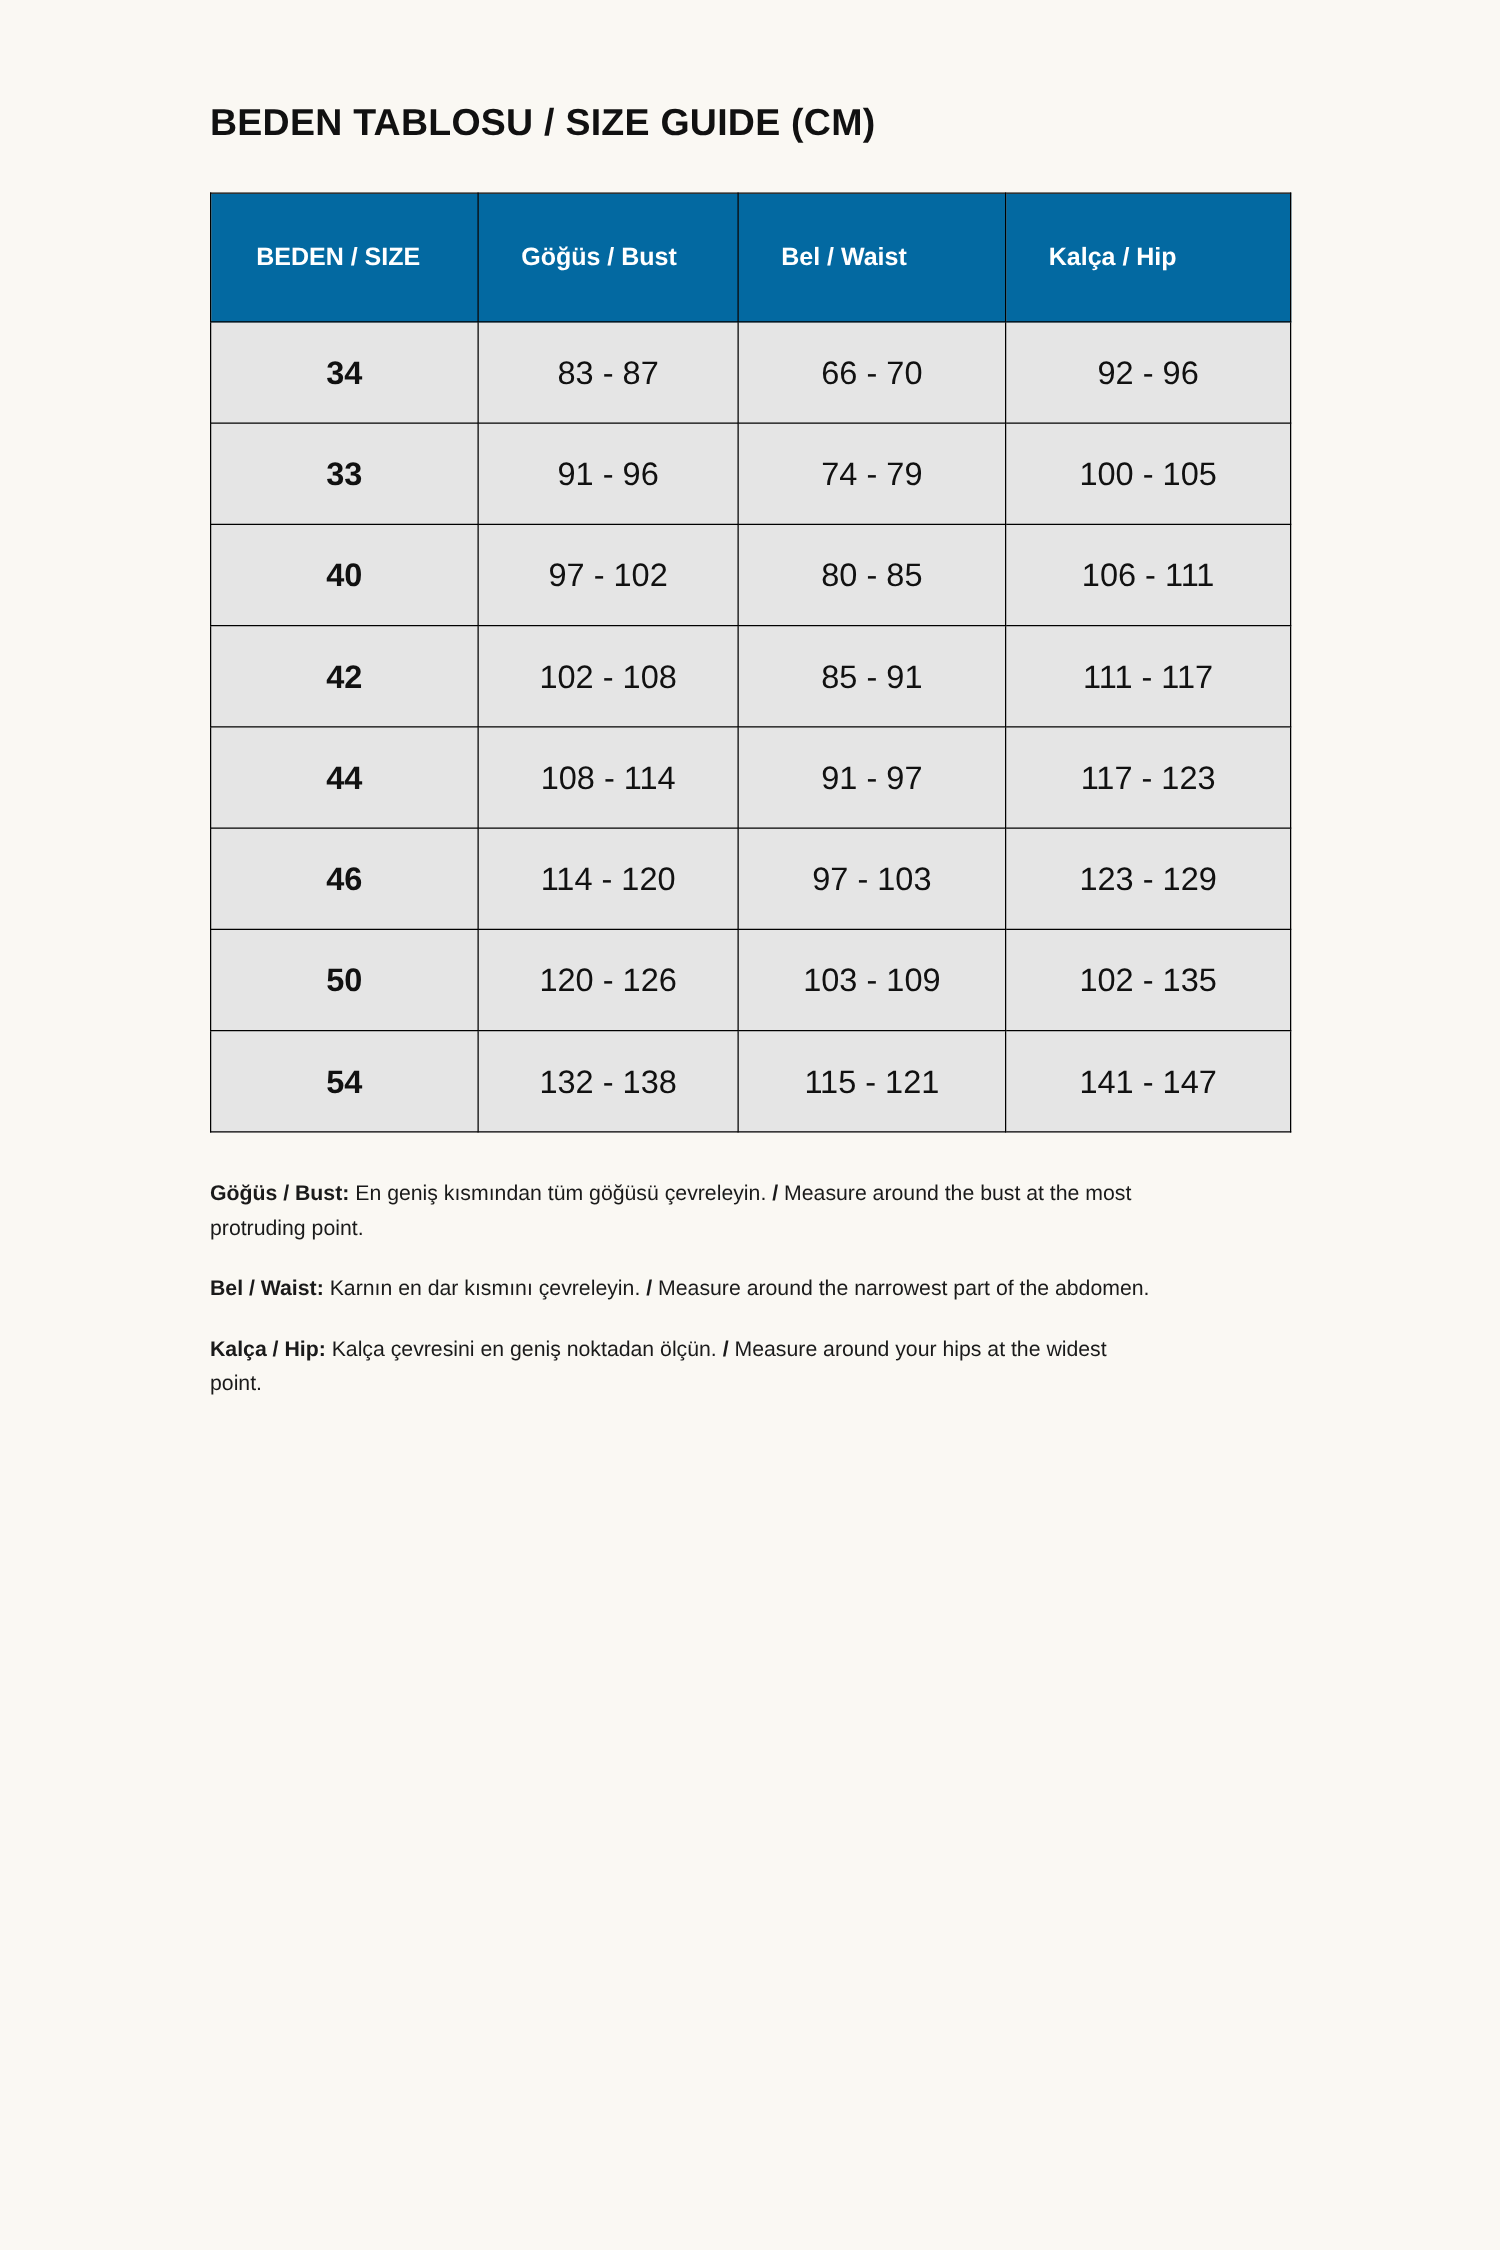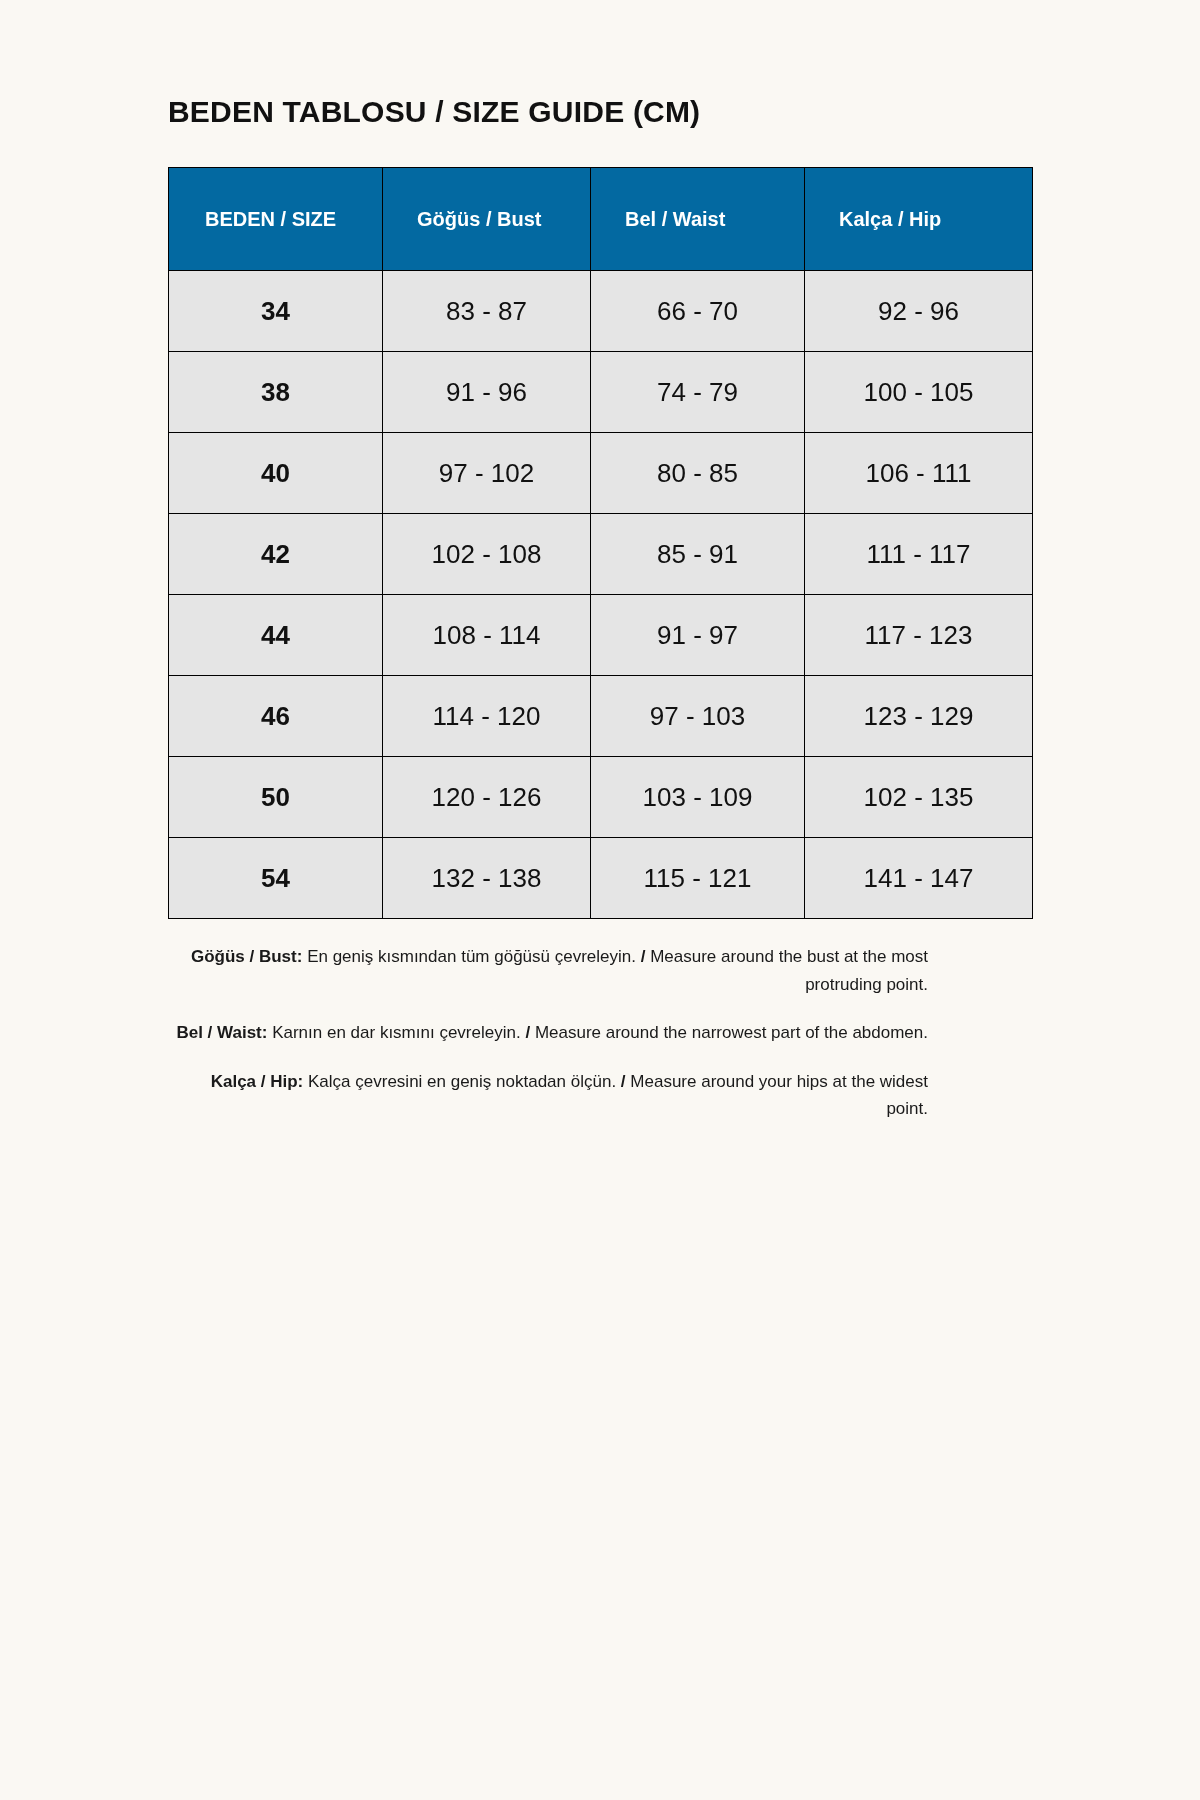--- a/index.html
+++ b/index.html
@@ -12,21 +12,21 @@
     background: #faf8f3;
     font-family: "Liberation Sans", sans-serif;
     color: #0d0d0d;
     -webkit-font-smoothing: antialiased;
   }
   .page {
     position: relative;
     width: 1200px;
     height: 1498px;
     box-sizing: border-box;
-    padding: 13px 168px;
+    padding: 0 168px;
   }
   .title {
     margin: 0;
     padding-top: 82px;
     font-size: 30px;
     font-weight: bold;
     letter-spacing: 0.2px;
     color: #111111;
   }
   table.size-table {
@@ -60,23 +60,22 @@
     font-size: 26px;
     text-align: center;
     vertical-align: middle;
     color: #111111;
     background: #e5e5e5;
   }
   table.size-table tbody td.size-cell {
     font-weight: bold;
   }
   .notes {
-    margin-top: 24px;
+    margin-top: 35px;
     width: 760px;
-    text-align: right;
   }
   .note {
     font-size: 17px;
     line-height: 1.62;
     color: #1a1a1a;
     margin-bottom: 21px;
   }
   .note:last-child { margin-bottom: 0; }
   .note b { font-weight: bold; }
   .note .sep { font-weight: bold; }
@@ -104,21 +103,21 @@
       </tr>
     </thead>
     <tbody>
       <tr>
         <td class="size-cell">34</td>
         <td>83 - 87</td>
         <td>66 - 70</td>
         <td>92 - 96</td>
       </tr>
       <tr>
-        <td class="size-cell">38</td>
+        <td class="size-cell">33</td>
         <td>91 - 96</td>
         <td>74 - 79</td>
         <td>100 - 105</td>
       </tr>
       <tr>
         <td class="size-cell">40</td>
         <td>97 - 102</td>
         <td>80 - 85</td>
         <td>106 - 111</td>
       </tr>

